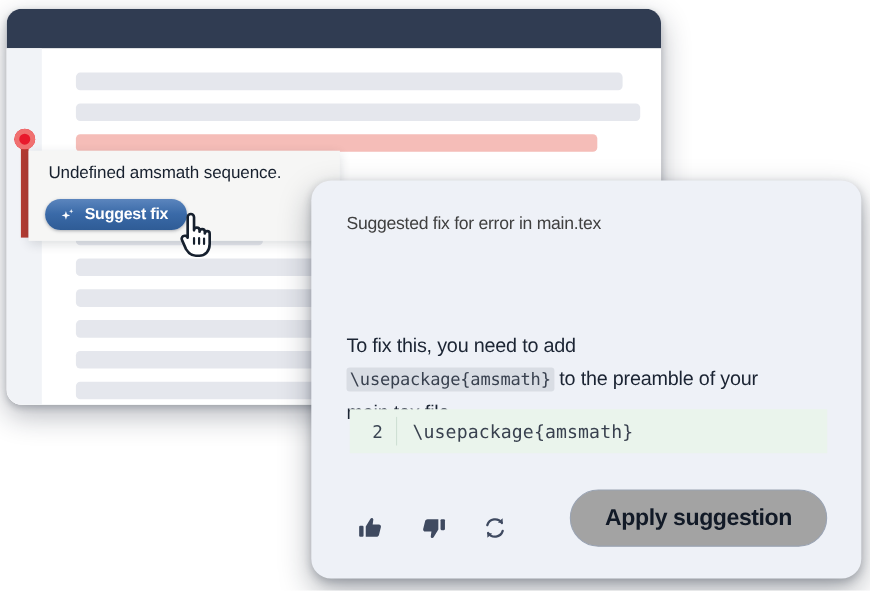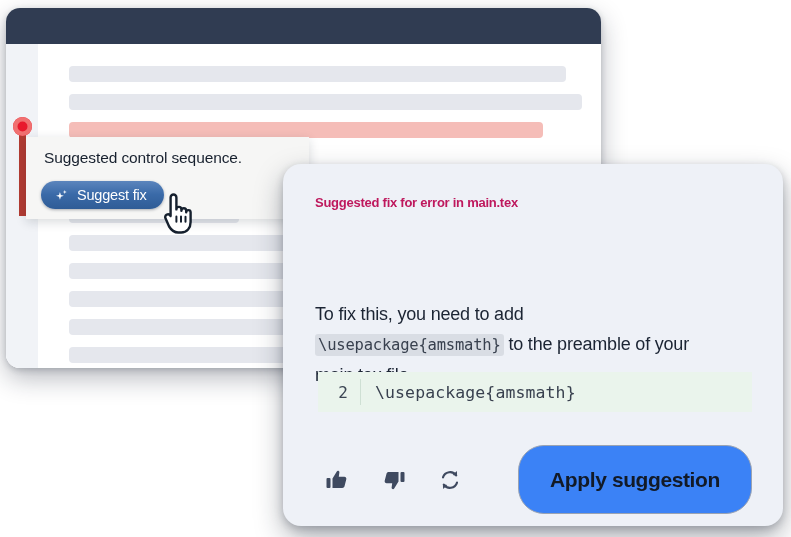--- a/index.html
+++ b/index.html
@@ -121,21 +121,21 @@
     display: flex;
     align-items: center;
     gap: 8px;
     border: none;
     border-radius: 14px;
     background: linear-gradient(180deg, #5b85bd 0%, #3a6aa8 48%, #2f5c96 100%);
     box-shadow: 0 1px 3px rgba(20,28,45,0.35);
     color: #ffffff;
     font-family: "Liberation Sans", sans-serif;
     font-size: 14.5px;
-    font-weight: normal;
+    font-weight: bold;
     letter-spacing: -0.2px;
     cursor: pointer;
   }
   .sparkle-icon { display:block; width: 15px; height: 15px; }
 
   
   .hand-cursor {
     position: absolute;
     left: 163px;
     top: 192px;
@@ -156,23 +156,23 @@
     background: #eef1f7;
     box-shadow: 0 12px 28px rgba(20, 28, 45, 0.34),
                 0 3px 8px rgba(20, 28, 45, 0.22);
     z-index: 8;
     overflow: hidden;
   }
   .card-title {
     position: absolute;
     left: 32px;
     top: 31px;
-    font-size: 13px;
-    font-weight: bold;
-    color: #be185d;
+    font-size: 16px;
+    font-weight: normal;
+    color: #404040;
     letter-spacing: -0.25px;
     white-space: nowrap;
   }
   .card-body {
     position: absolute;
     left: 32px;
     top: 96px;
     width: 400px;
     font-size: 18px;
     line-height: 30px;
@@ -244,23 +244,23 @@
   .icon-btn svg { display: block; }
   .icon-thumbs-up   { left: 39px; }
   .icon-thumbs-down { left: 96px; }
   .icon-regenerate  { left: 152px; }
 
   .apply-btn {
     position: absolute;
     left: 235px;
     top: 0px;
     width: 234px;
-    height: 69px;
+    height: 52px;
     border-radius: 26px;
-    background: #3b82f6;
+    background: #a3a3a3;
     border: 1.4px solid #9aa3b2;
     color: #121a27;
     font-family: "Liberation Sans", sans-serif;
     font-size: 21px;
     font-weight: bold;
     letter-spacing: -0.4px;
     cursor: pointer;
   }
 </style>
 </head>
@@ -284,21 +284,21 @@
           <div class="skel" style="left: 31px; top: 275px; width: 540px;"></div>
           <div class="skel" style="left: 31px; top: 303px; width: 540px;"></div>
         </div>
     </div>
   </div>
 
   <div class="err-dot"></div>
   <div class="err-bar"></div>
 
   <div class="err-tooltip">
-    <div class="err-msg">Suggested control sequence.</div>
+    <div class="err-msg">Undefined amsmath sequence.</div>
     <button class="suggest-fix-btn">
       <span class="sparkle-wrap">
         <svg class="sparkle-icon" viewBox="0 0 24 24" aria-hidden="true">
           <path fill="#ffffff" d="M9.5 6.2 L11 11 L15.8 12.5 L11 14 L9.5 18.8 L8 14 L3.2 12.5 L8 11 Z"></path>
           <path fill="#ffffff" d="M17.2 3.2 L18 5.6 L20.4 6.4 L18 7.2 L17.2 9.6 L16.4 7.2 L14 6.4 L16.4 5.6 Z"></path>
         </svg>
       </span>
       <span>Suggest fix</span>
     </button>
   </div>

